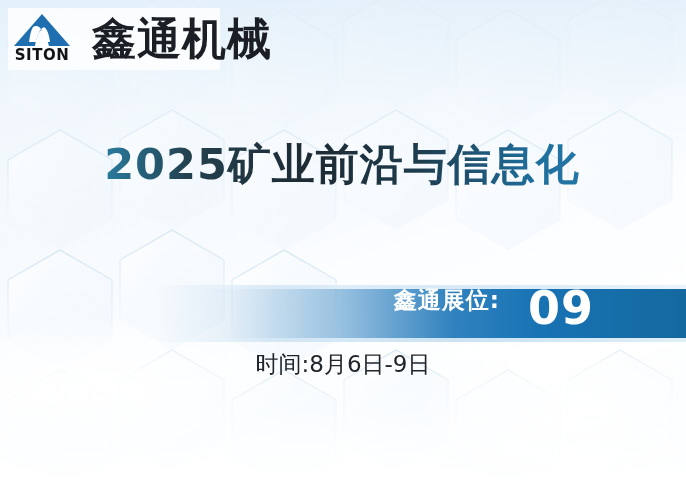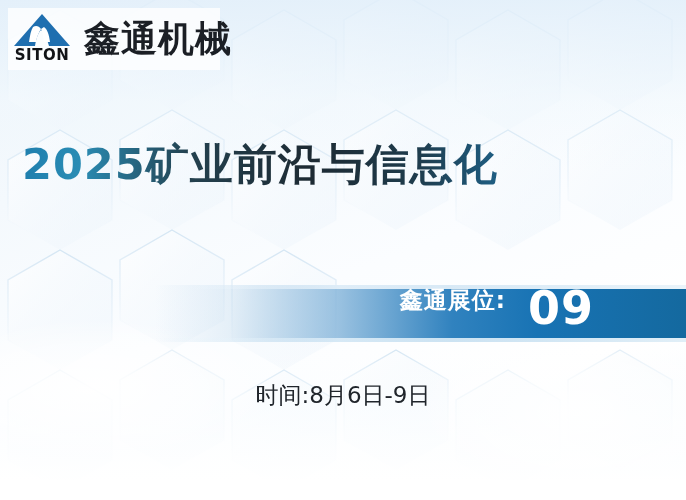--- a/index.html
+++ b/index.html
@@ -87,35 +87,35 @@
     font-weight: 700;
     font-size: 15px;
     letter-spacing: 0.5px;
     color: #111317;
     line-height: 1;
     margin-top: 1px;
   }
   .logo-cn {
     font-family: "DejaVu Sans", "Liberation Sans", sans-serif;
     font-weight: 700;
-    font-size: 36px;
+    font-size: 44px;
     letter-spacing: 1px;
     color: #1b1f25;
     line-height: 1;
-    margin-left: 12px;
+    margin-left: 20px;
     white-space: nowrap;
   }
 
   
   .title-block {
     position: absolute;
     right: 24px;
     top: 140px;
     width: 640px;
-    text-align: left;
+    text-align: center;
   }
   .title-line1 {
     font-family: "DejaVu Sans", "Liberation Sans", sans-serif;
     font-weight: 700;
     font-size: 43px;
     line-height: 1.12;
     letter-spacing: 1px;
     white-space: nowrap;
     background: linear-gradient(90deg, #1f7fae 0%, #2a8cb4 9%, #23414f 26%, #1d2a33 45%, #1e3c4d 62%, #1f6e9c 80%, #2b86b6 100%);
     -webkit-background-clip: text;
@@ -177,31 +177,31 @@
     position: relative;
     z-index: 2;
     white-space: nowrap;
   }
   .booth-number {
     font-family: "DejaVu Sans", "Liberation Sans", sans-serif;
     font-weight: 700;
     font-size: 46px;
     color: #ffffff;
     letter-spacing: 1px;
-    margin-left: 22px;
+    margin-left: 28px;
     position: relative;
     z-index: 2;
     line-height: 1;
   }
 
   
   .footer-info {
     position: absolute;
     left: 0;
-    top: 380px;
+    top: 349px;
     width: 686px;
     display: flex;
     justify-content: center;
     align-items: flex-start;
     gap: 40px;
   }
   .footer-item {
     font-family: "DejaVu Sans", "Liberation Sans", sans-serif;
     font-weight: 400;
     font-size: 23px;

